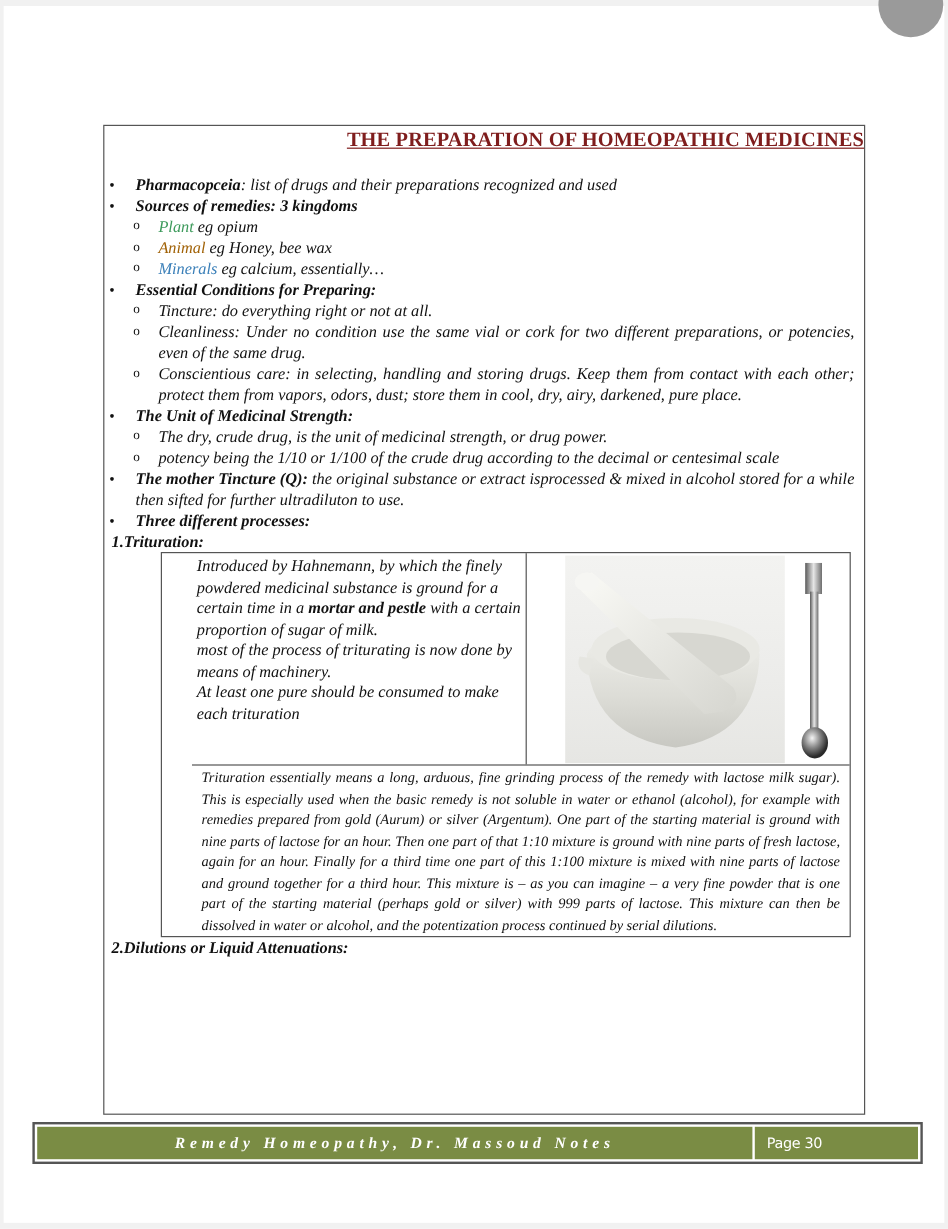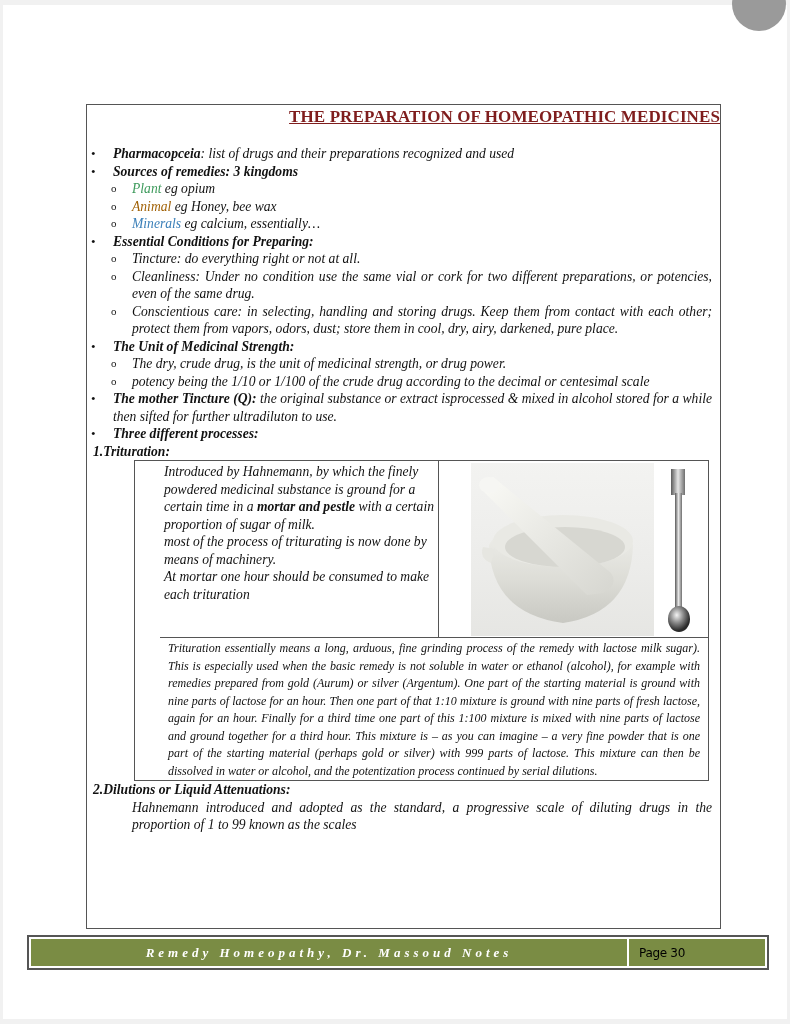--- a/index.html
+++ b/index.html
@@ -77,21 +77,21 @@
       display: flex;
     }
     .footer-main {
       flex: 1; background: #7a8c44; color: #fff;
       display: flex; align-items: center; justify-content: center;
       font-style: italic; font-weight: bold; font-size: 13px; letter-spacing: 4px;
       font-family: "Liberation Serif", serif;
       margin-right: 2px;
     }
     .footer-page {
-      width: 136px; background: #7a8c44; color: #000000;
+      width: 136px; background: #7a8c44; color: #ffffff;
       display: flex; align-items: center; padding-left: 10px;
       font-size: 12px; font-family: "DejaVu Sans", sans-serif;
       letter-spacing: -0.3px;
     }
   </style>
 </head>
 <body>
 
 <div class="page">
   <div class="corner-button"></div>
@@ -163,21 +163,21 @@
         <span class="bold">Three different processes:</span>
       </div>
 
       <div class="numhead">1.Trituration:</div>
 
       <div class="trit-table">
         <div class="trit-top">
           <div class="trit-text">
             <span>Introduced by Hahnemann, by which the finely powdered medicinal substance is ground for a certain time in a </span><span class="bold">mortar and pestle</span><span> with a certain proportion of sugar of milk.</span><br>
             <span>most of the process of triturating is now done by means of machinery.</span><br>
-            <span>At mortar one hour should be consumed to make each trituration</span>
+            <span>At least one pure should be consumed to make each trituration</span>
           </div>
           <div class="trit-img">
             <div class="mortar-photo" title="mortar-and-pestle-with-spatula">
               <svg width="183" height="173" viewBox="0 0 183 173">
                 <defs>
                   <linearGradient id="bowl" x1="0" y1="0" x2="0" y2="1">
                     <stop offset="0" stop-color="#f2f2ee"></stop>
                     <stop offset="0.6" stop-color="#dcdcd6"></stop>
                     <stop offset="1" stop-color="#c8c8c2"></stop>
                   </linearGradient>
@@ -210,21 +210,20 @@
               <rect x="8" y="0" width="14" height="26" fill="url(#steel)"></rect>
               <rect x="12" y="24" width="7" height="118" fill="url(#steel)"></rect>
               <ellipse cx="16" cy="150" rx="11" ry="13" fill="url(#ball)"></ellipse>
             </svg>
           </div>
         </div>
         <div class="trit-bottom">Trituration essentially means a long, arduous, fine grinding process of the remedy with lactose milk sugar). This is especially used when the basic remedy is not soluble in water or ethanol (alcohol), for example with remedies prepared from gold (Aurum) or silver (Argentum). One part of the starting material is ground with nine parts of lactose for an hour. Then one part of that 1:10 mixture is ground with nine parts of fresh lactose, again for an hour. Finally for a third time one part of this 1:100 mixture is mixed with nine parts of lactose and ground together for a third hour. This mixture is – as you can imagine – a very fine powder that is one part of the starting material (perhaps gold or silver) with 999 parts of lactose. This mixture can then be dissolved in water or alcohol, and the potentization process continued by serial dilutions.</div>
       </div>
 
       <div class="numhead">2.Dilutions or Liquid Attenuations:</div>
-      <div class="indent-para">Hahnemann introduced and adopted as the standard, a progressive scale of diluting drugs in the proportion of 1 to 99 known as the scales</div>
     </div>
   </div>
 
   <div class="footer">
     <div class="footer-main">Remedy Homeopathy, Dr. Massoud Notes</div>
     <div class="footer-page">Page 30</div>
   </div>
 </div>
 
 </body></html>

